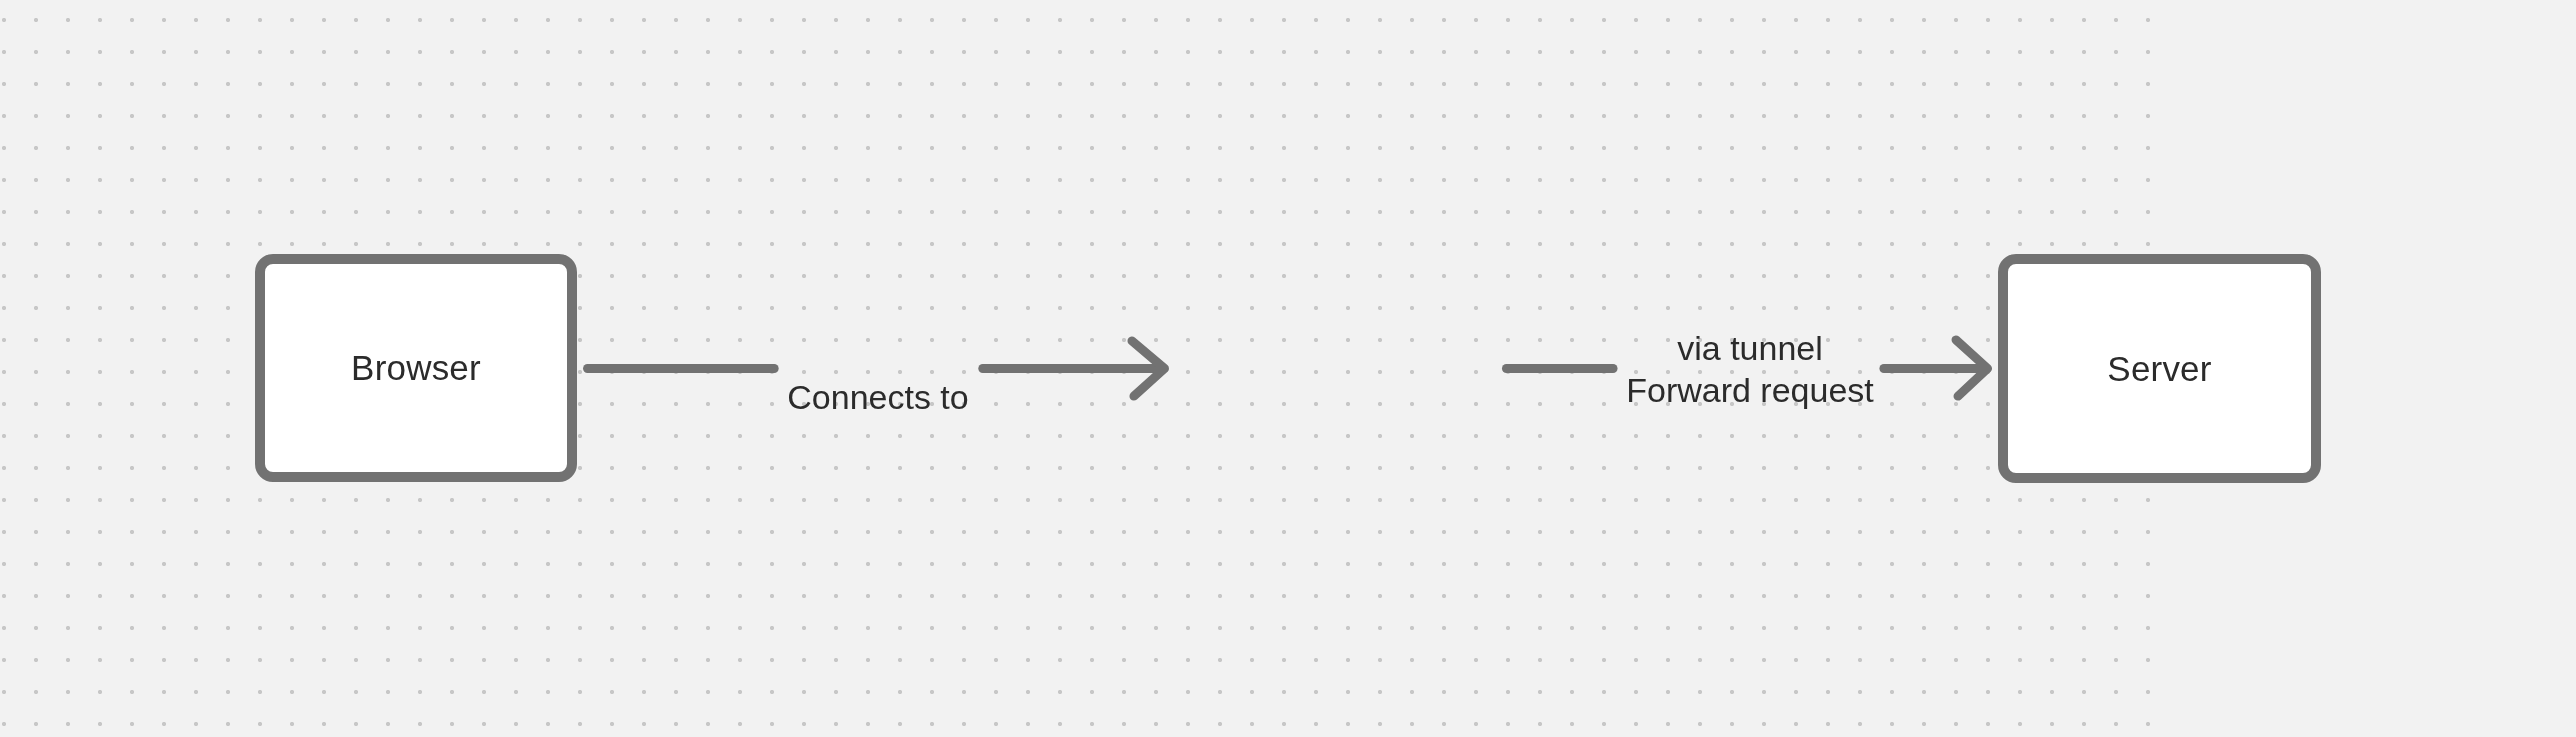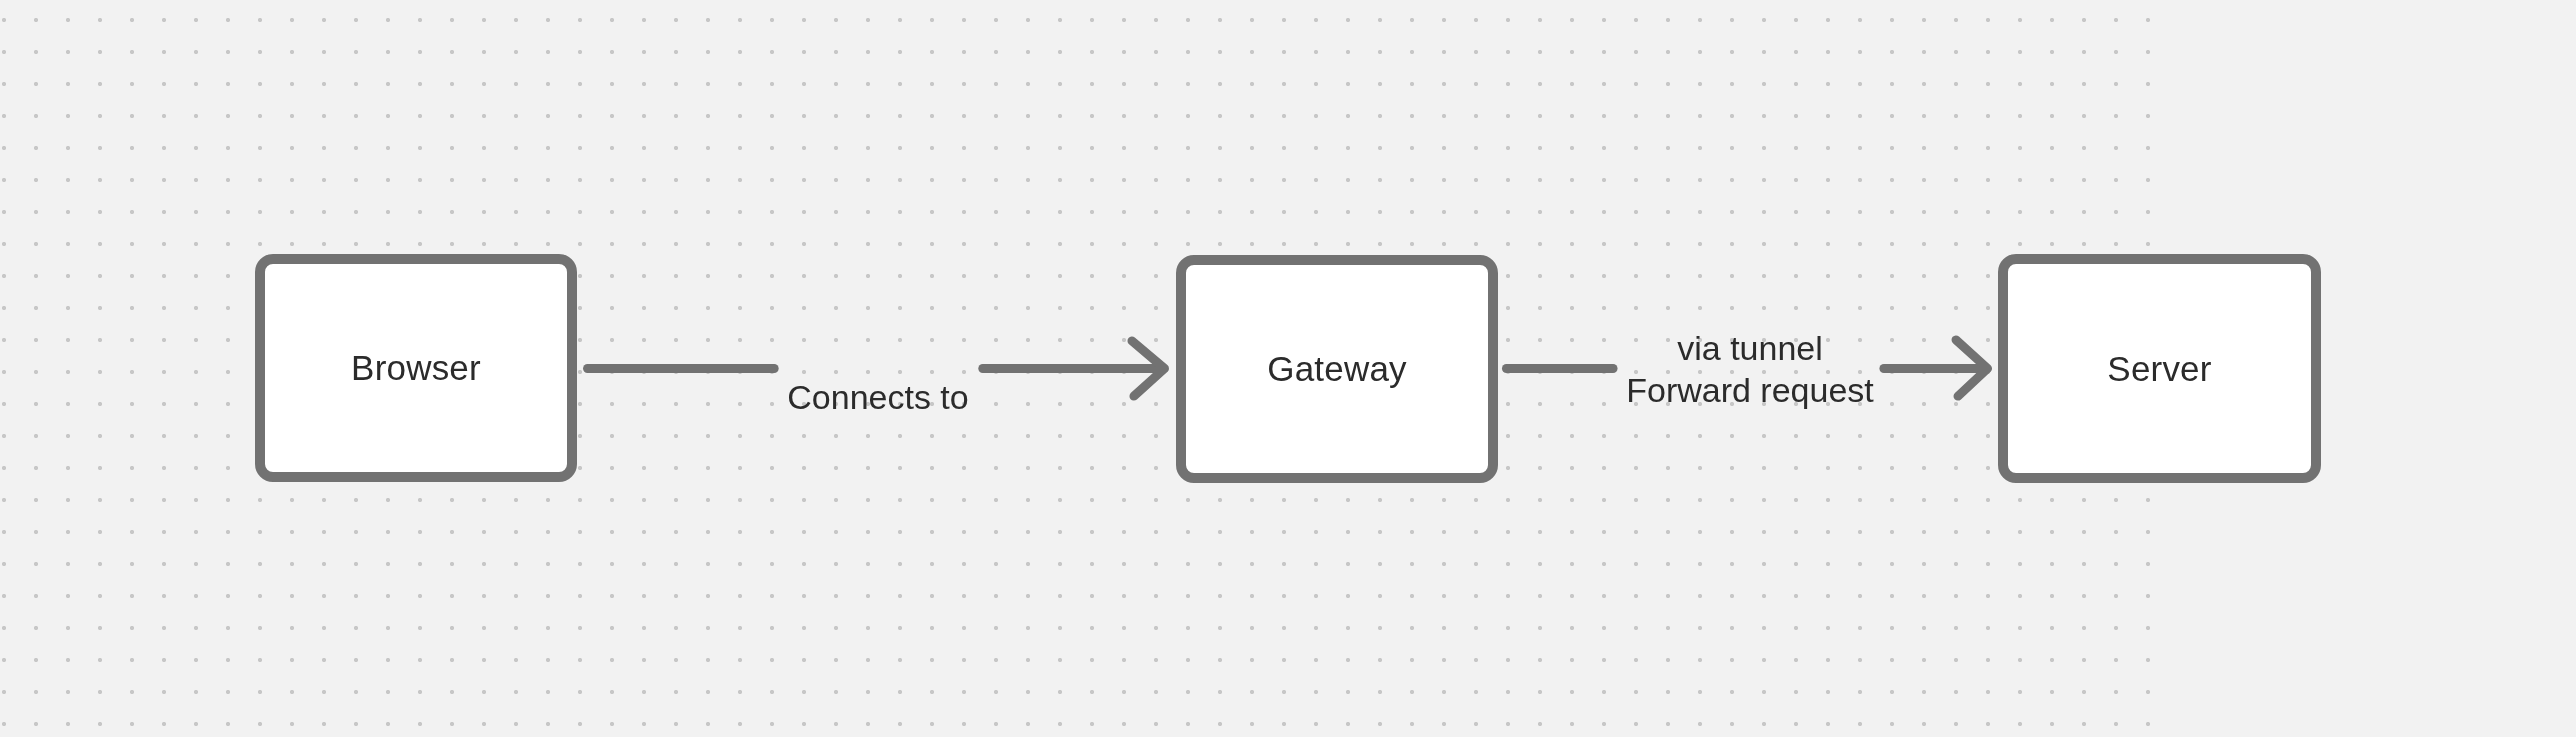--- a/index.html
+++ b/index.html
@@ -69,23 +69,20 @@
 </style>
 </head>
 <body>
 
 <div class="canvas">
 
   <div class="node" id="node-browser">
     <span class="node-label">Browser</span>
   </div>
 
-  <div class="node" id="node-gateway">
-    <span class="node-label">Gateway</span>
-  </div>
 
   <div class="node" id="node-server">
     <span class="node-label">Server</span>
   </div>
 
   <svg id="arrow-1" class="arrow" width="594" height="83" viewBox="0 0 600 84">
     <line x1="7" y1="42" x2="196" y2="42"></line>
     <line x1="407" y1="42" x2="589" y2="42"></line>
     <polyline points="558,14 591,42 560,70"></polyline>
   </svg>

